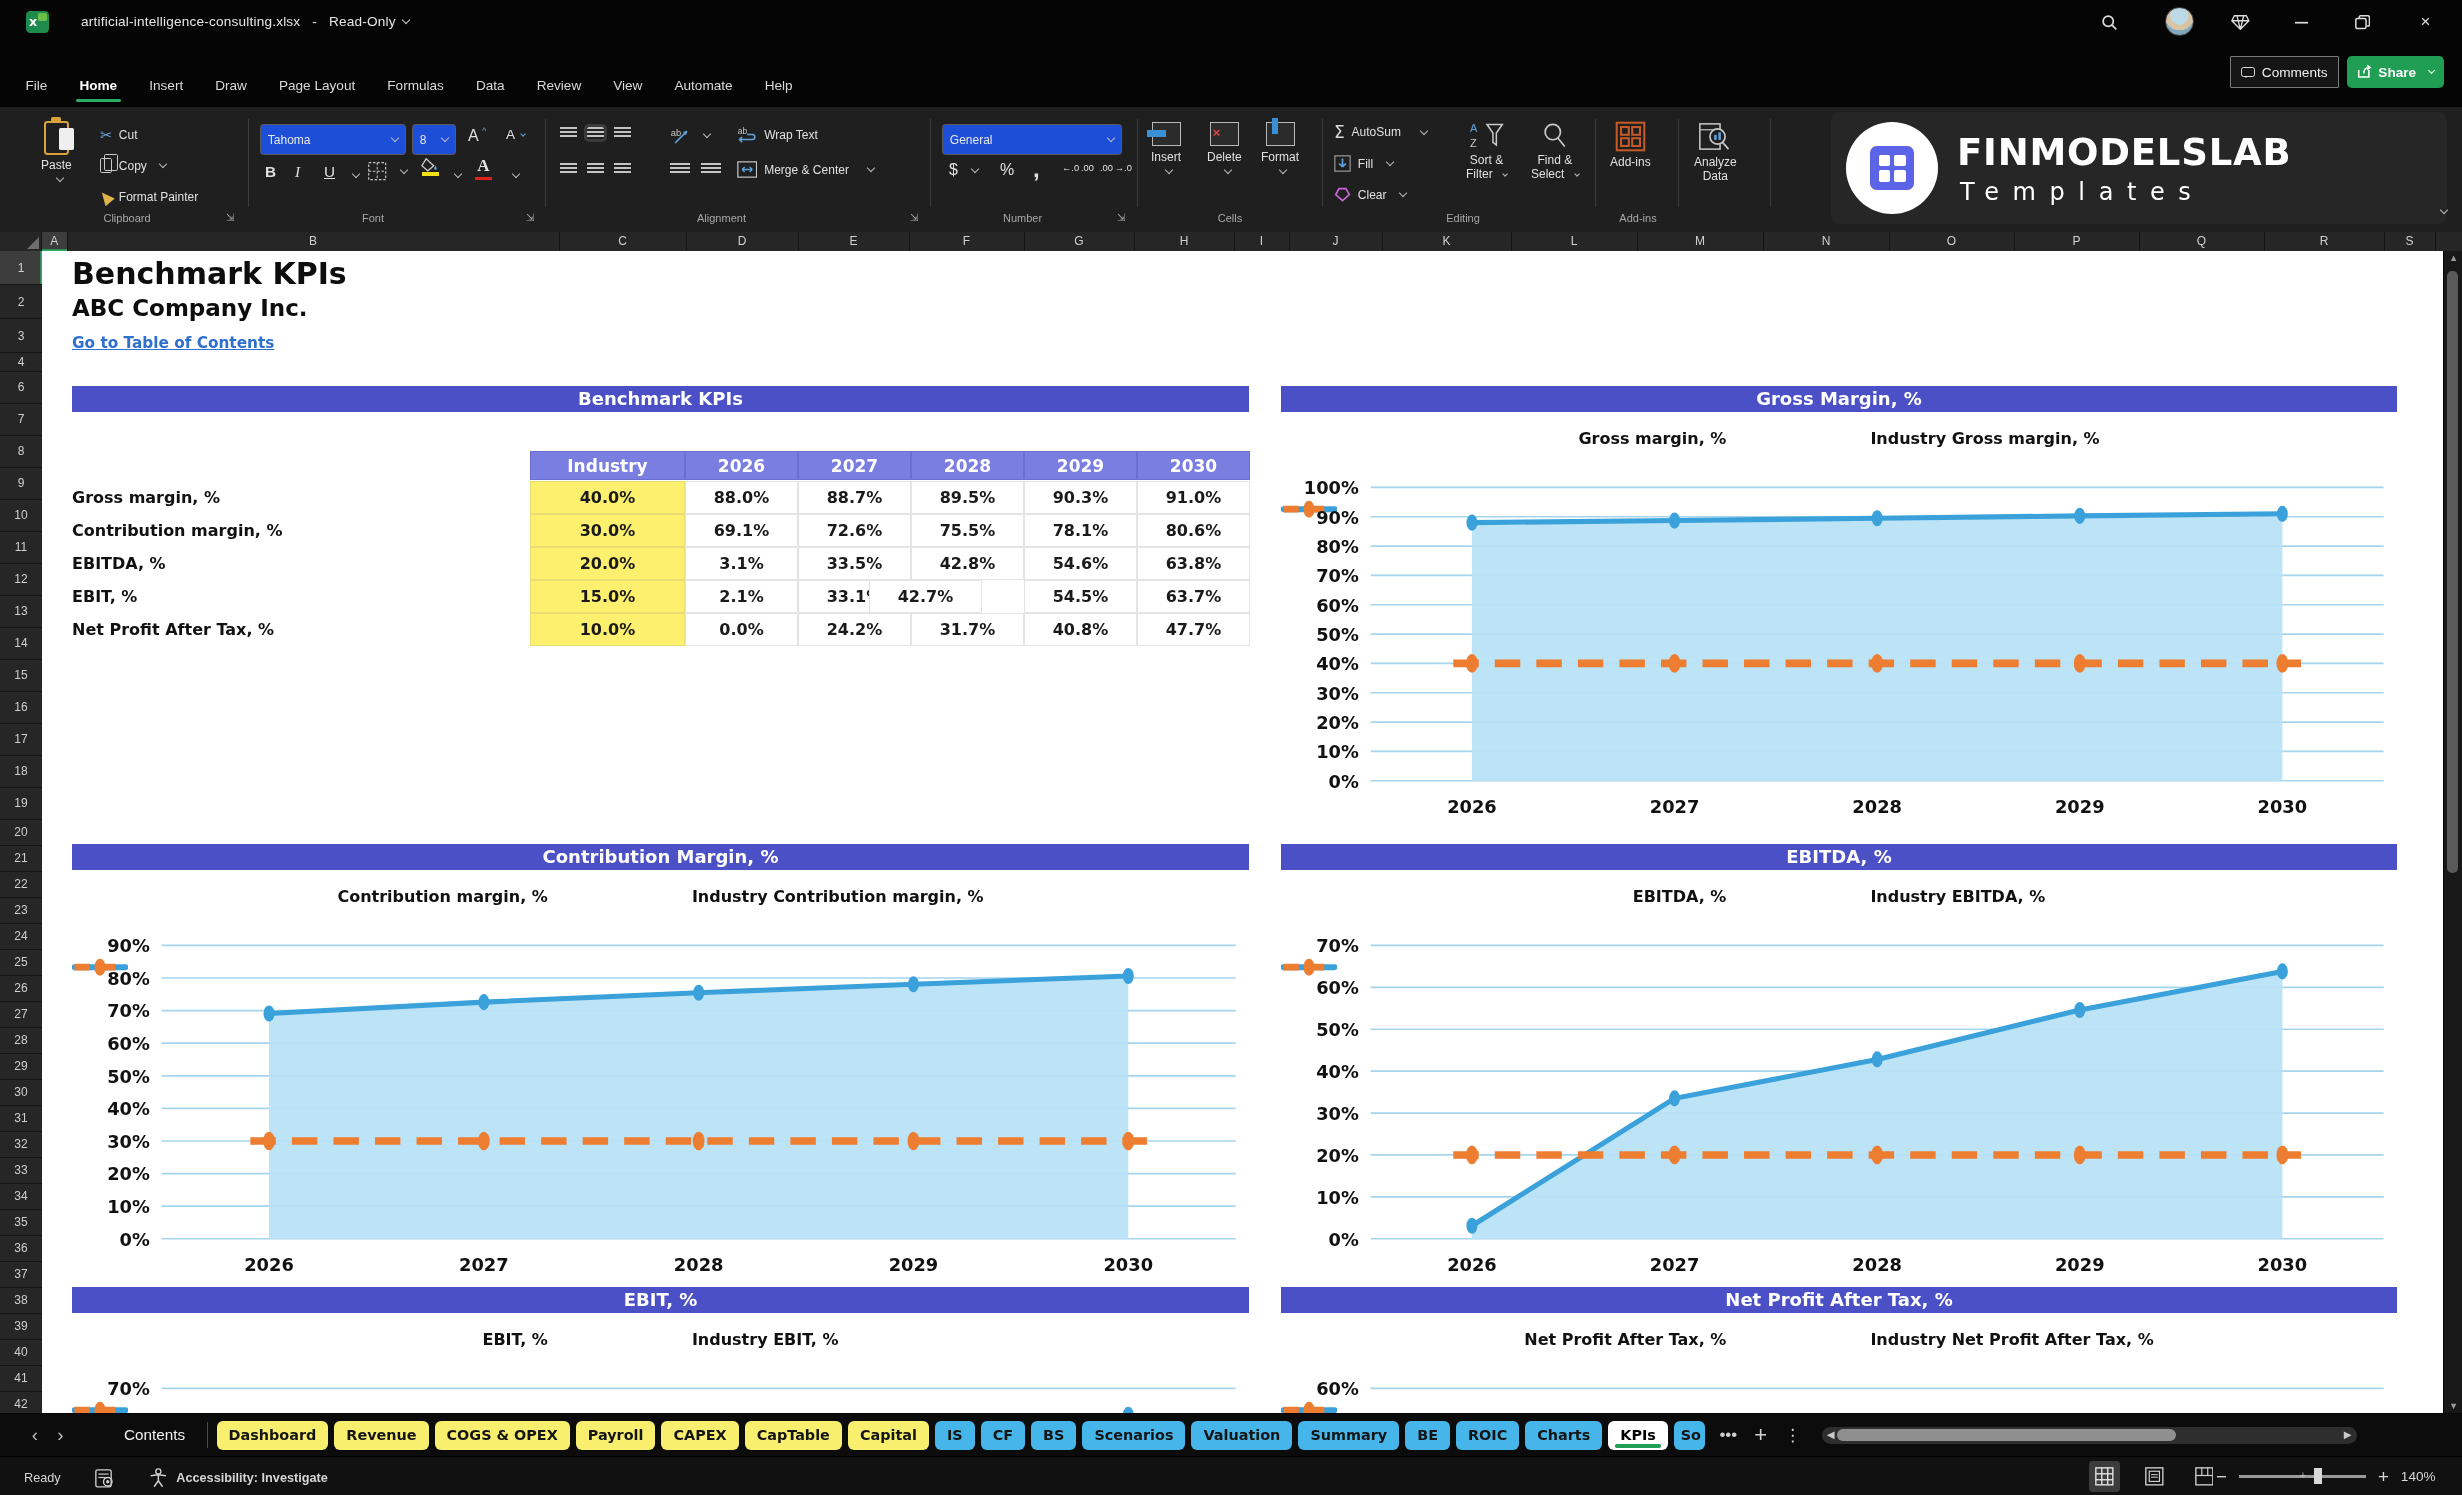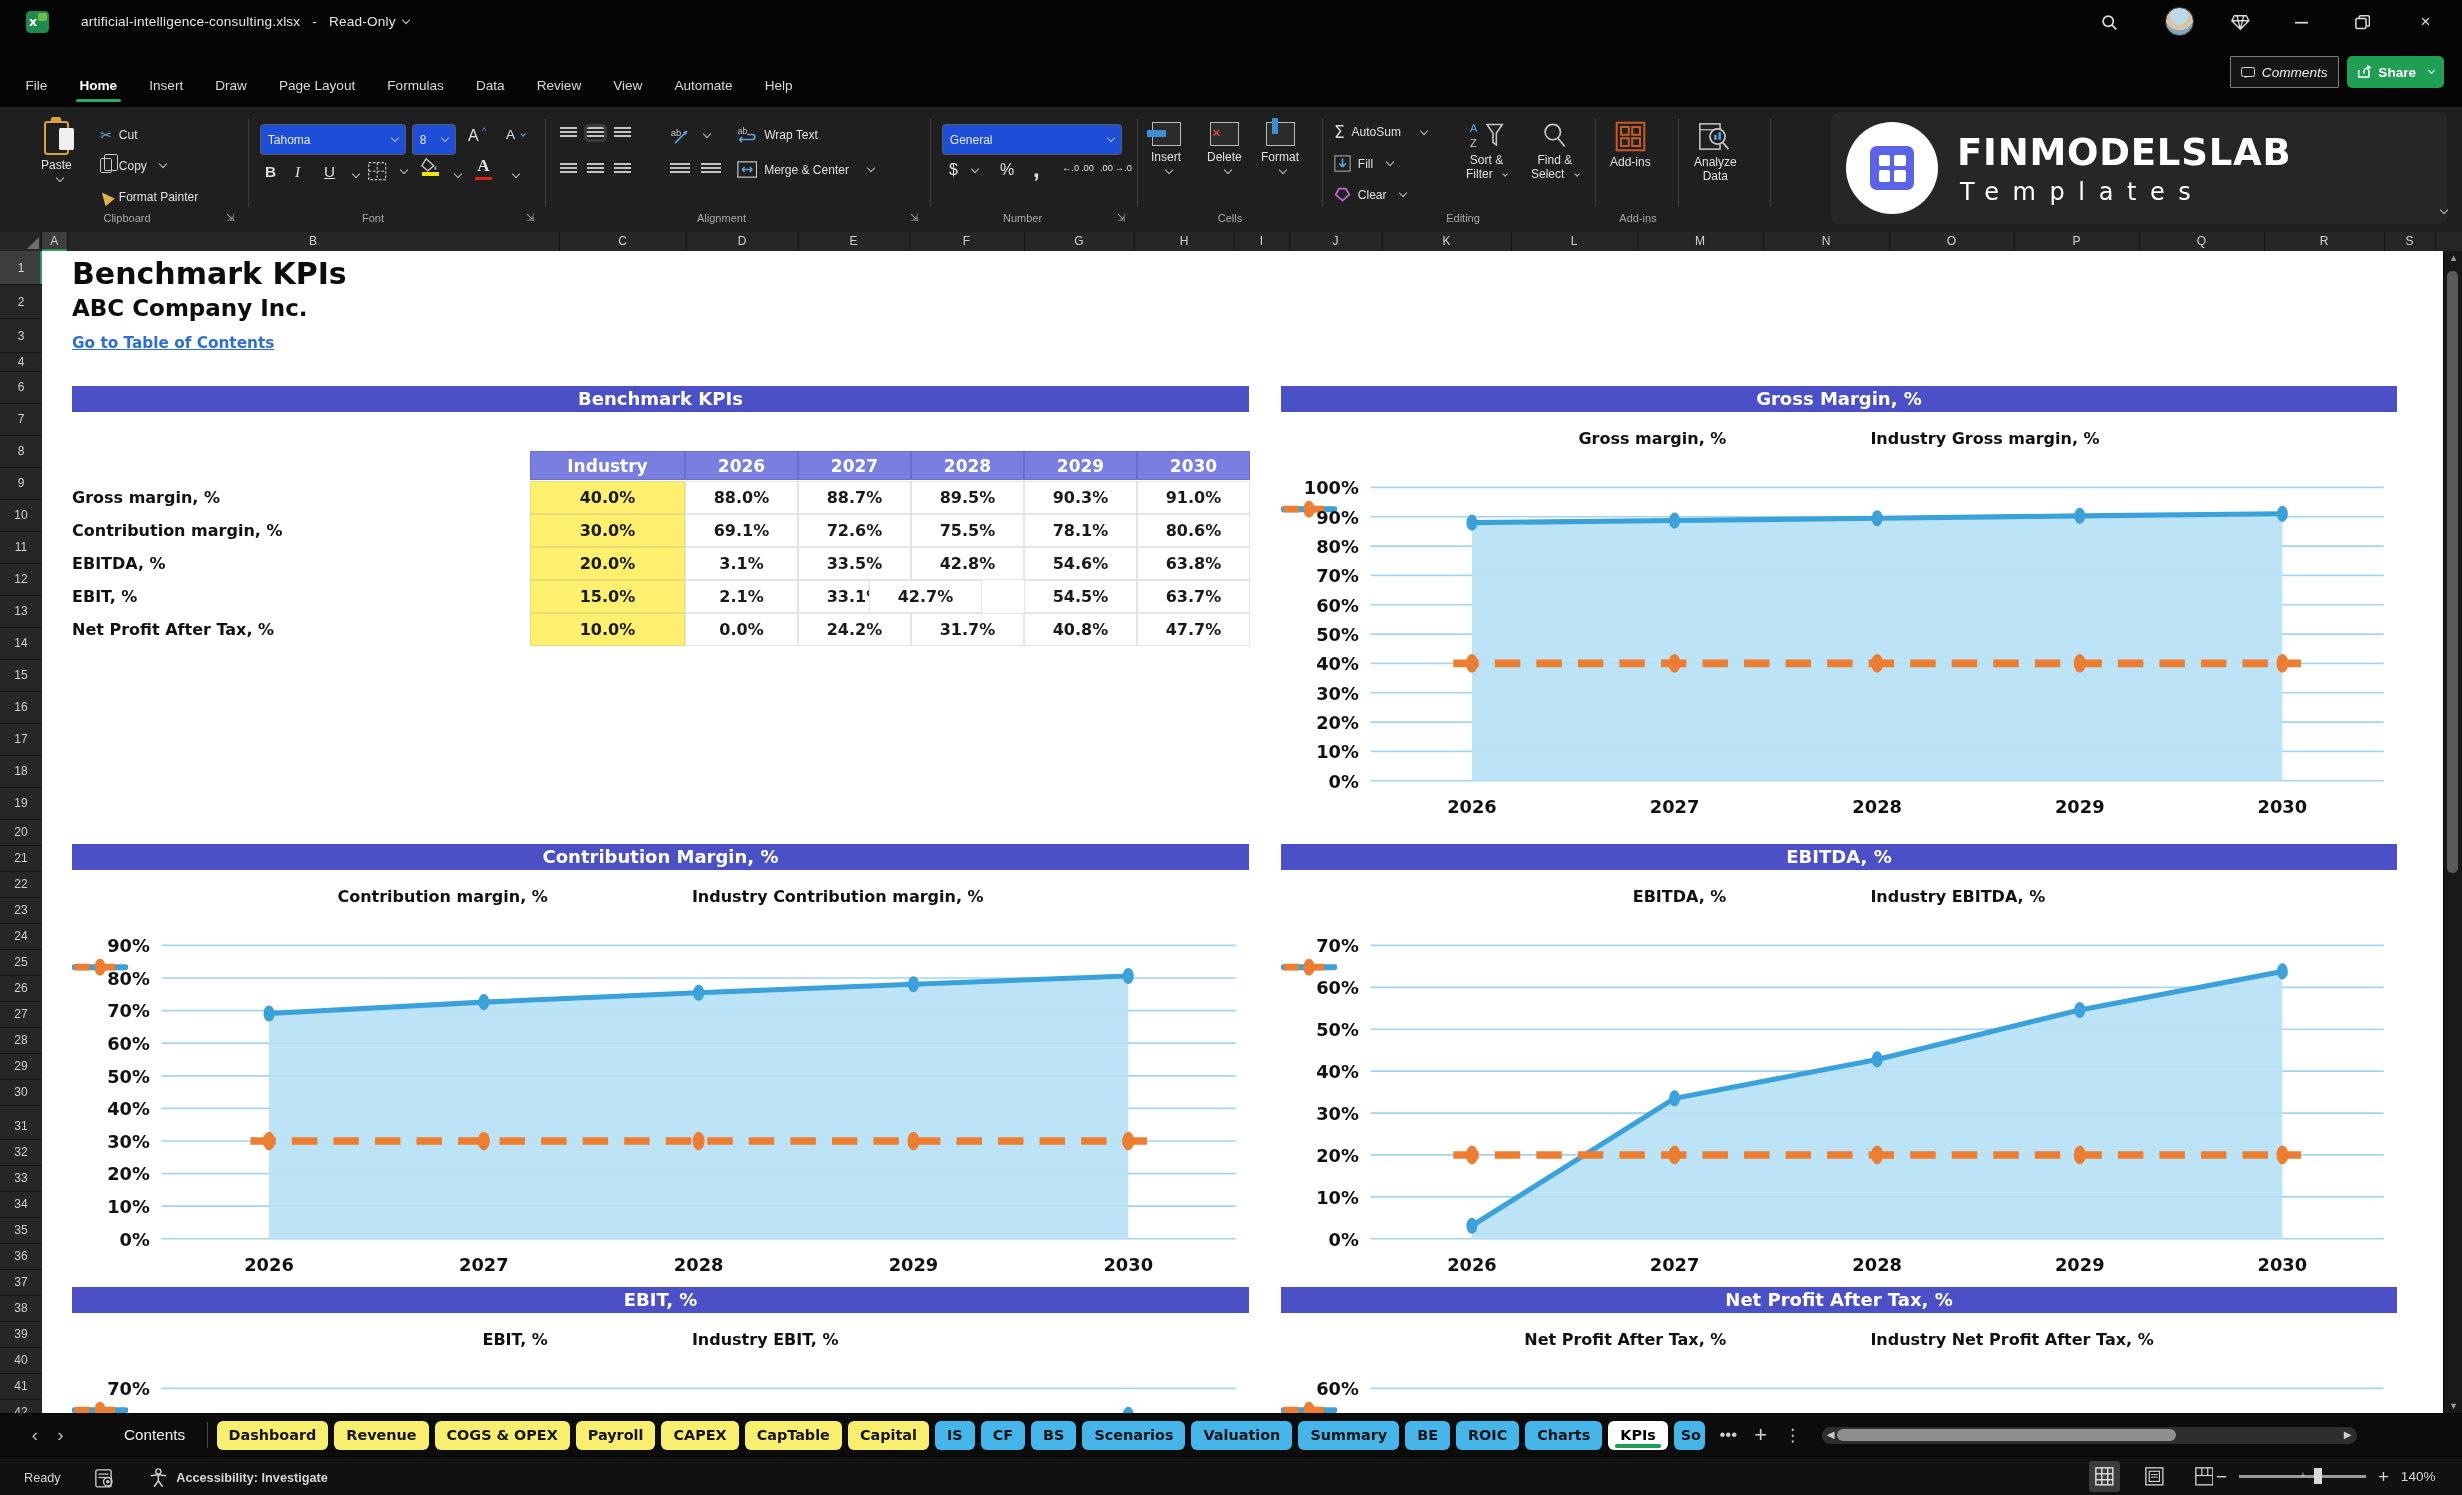--- a/index.html
+++ b/index.html
@@ -19,21 +19,21 @@
   #avatar { position:absolute; left:2165px; top:6.8px; width:29px; height:29px; border-radius:50%;
      background: radial-gradient(circle at 50% 28%, #bcd9e8 0 38%, #d9c3a5 39% 62%, #7fa8bd 63%); border:0.8px solid #444; }
 
   
   #menubar { position:absolute; left:0; top:44px; width:2462px; height:63px; background:#050505; }
   #menu-tabs { position:absolute; left:25.5px; top:34px; display:flex; gap:32px; }
   .mtab { color:#d9d9d9; font-size:13.6px; padding-bottom:8.5px; position:relative; cursor:default; white-space:nowrap; }
   .mtab.active { color:#fff; font-weight:bold; }
   .mtab.active::after { content:""; position:absolute; left:-3.4px; right:-3.4px; bottom:0; height:2.5px; background:#2bab63; border-radius:1.7px; }
   #comments-btn { position:absolute; left:2230px; top:12px; width:109px; height:32px; border:0.8px solid #7a7a7a; border-radius:1px;
-     display:flex; align-items:center; justify-content:center; gap:6.8px; color:#eee; font-size:13.6px; background:#151515;font-style:italic; }
+     display:flex; align-items:center; justify-content:center; gap:6.8px; color:#eee; font-size:13.6px; background:#151515; }
   #share-btn { position:absolute; left:2347px; top:12px; width:97px; height:32px; background:#1f9e54; border-radius:5.1px;
      display:flex; align-items:center; justify-content:center; gap:6px; color:#fff; font-size:13.6px; font-weight:bold; }
   .bubble { width:13.6px; height:10.2px; border:1.7px solid #ddd; border-radius:2.5px; position:relative; }
   .bubble::after { content:""; position:absolute; left:1.7px; bottom:-4.2px; border:2.5px solid transparent; border-top-color:#ddd; }
 
   
   #ribbon { position:absolute; left:0; top:107px; width:2462px; height:126px; background:#1f1f1f; }
   .rsep { position:absolute; top:12px; height:88px; width:0.8px; background:#3c3c3c; }
   .glabel { position:absolute; top:105px; font-size:11px; color:#a8a8a8; text-align:center; }
   .launcher { position:absolute; top:105px; font-size:10.2px; color:#a8a8a8; }
@@ -479,21 +479,21 @@
       <div class="rowh" style="height: 26px;">21</div>
       <div class="rowh" style="height: 26px;">22</div>
       <div class="rowh" style="height: 26px;">23</div>
       <div class="rowh" style="height: 26px;">24</div>
       <div class="rowh" style="height: 26px;">25</div>
       <div class="rowh" style="height: 26px;">26</div>
       <div class="rowh" style="height: 26px;">27</div>
       <div class="rowh" style="height: 26px;">28</div>
       <div class="rowh" style="height: 26px;">29</div>
       <div class="rowh" style="height: 26px;">30</div>
-      <div class="rowh" style="height: 26px; margin-top: 8px;">31</div>
+      <div class="rowh" style="height: 26px;">31</div>
       <div class="rowh" style="height: 26px;">32</div>
       <div class="rowh" style="height: 26px;">33</div>
       <div class="rowh" style="height: 26px;">34</div>
       <div class="rowh" style="height: 26px;">35</div>
       <div class="rowh" style="height: 26px;">36</div>
       <div class="rowh" style="height: 26px;">37</div>
       <div class="rowh" style="height: 26px;">38</div>
       <div class="rowh" style="height: 26px;">39</div>
       <div class="rowh" style="height: 26px;">40</div>
       <div class="rowh" style="height: 26px;">41</div>

